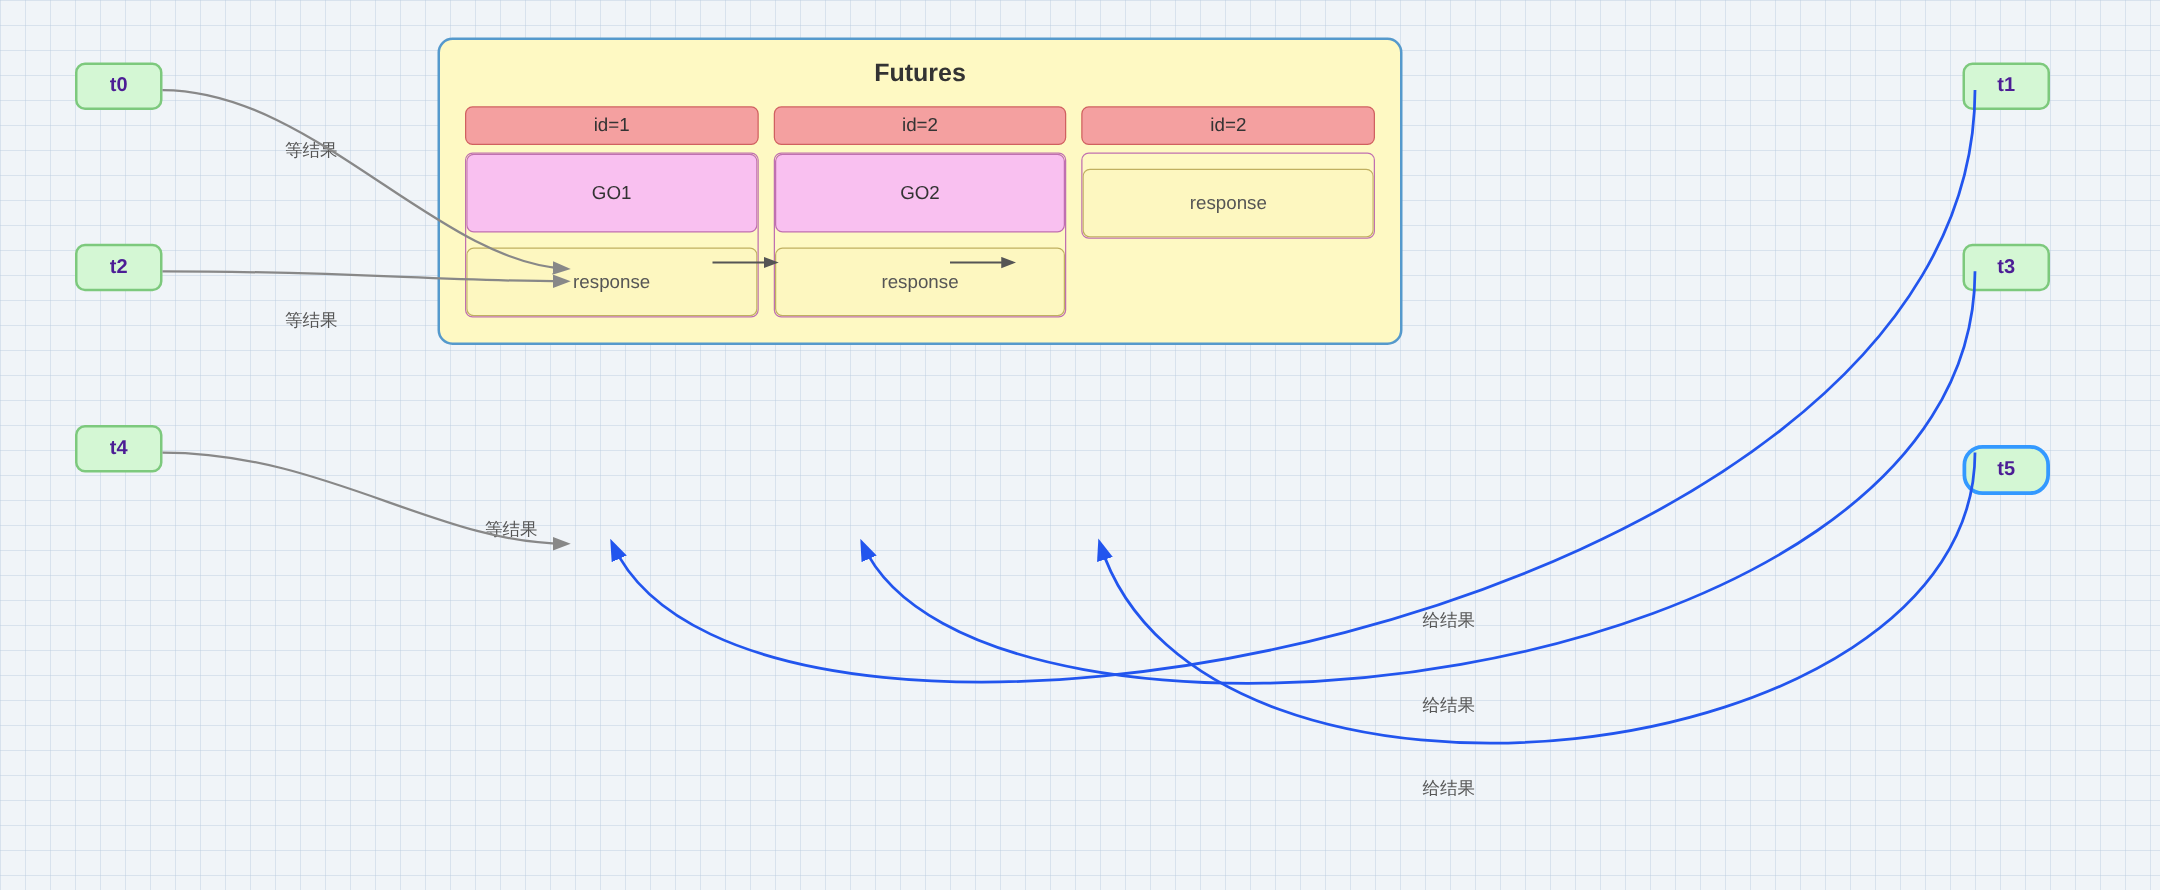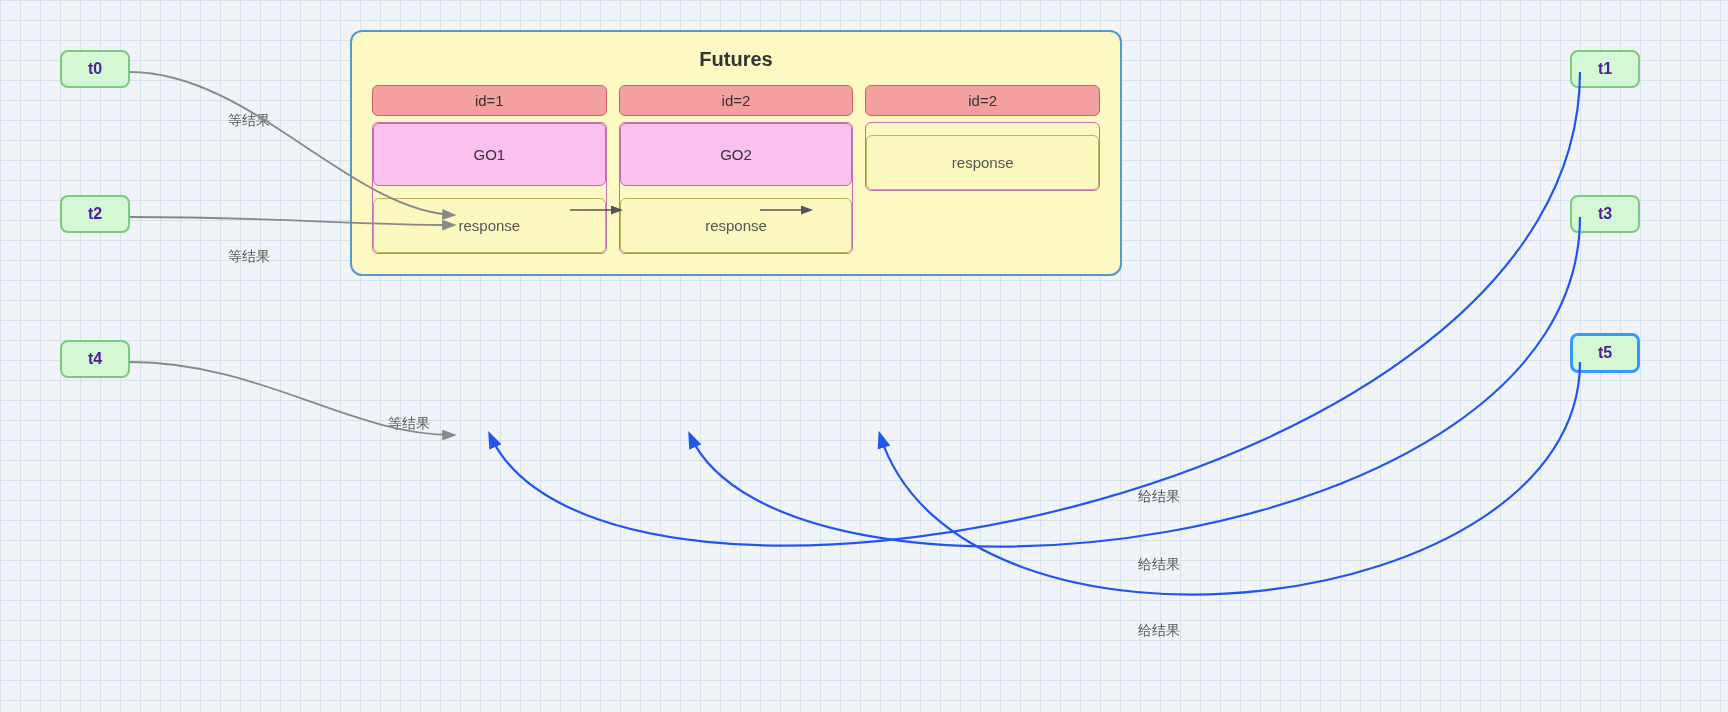--- a/index.html
+++ b/index.html
@@ -134,21 +134,21 @@
 <div class="thread-box" style="left:60px; top:340px;">
   <span>t4</span>
 </div>
 
 <div class="thread-box" style="right:88px; top:50px;">
   <span>t1</span>
 </div>
 <div class="thread-box" style="right:88px; top:195px;">
   <span>t3</span>
 </div>
-<div class="thread-box active" style="right:88px; top:333px; border-color:#3399ff;">
+<div class="thread-box active" style="right:88px; top:356px; border-color:#3399ff;border-radius:16px;">
   <span>t5</span>
 </div>
 
 <div class="futures-container">
   <div class="futures-title">Futures</div>
   <div class="futures-cells">
 
     <div class="future-cell">
       <div class="cell-id">id=1</div>
       <div class="cell-go-response">

